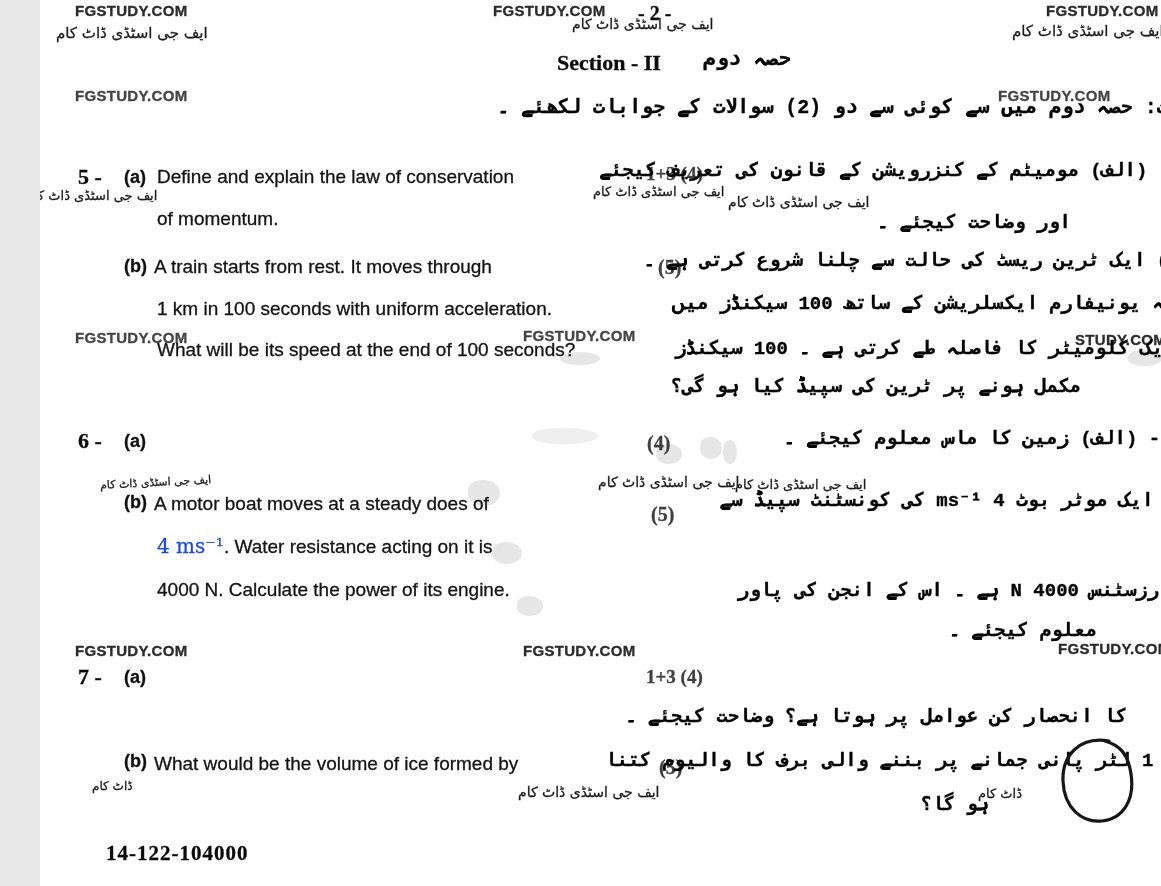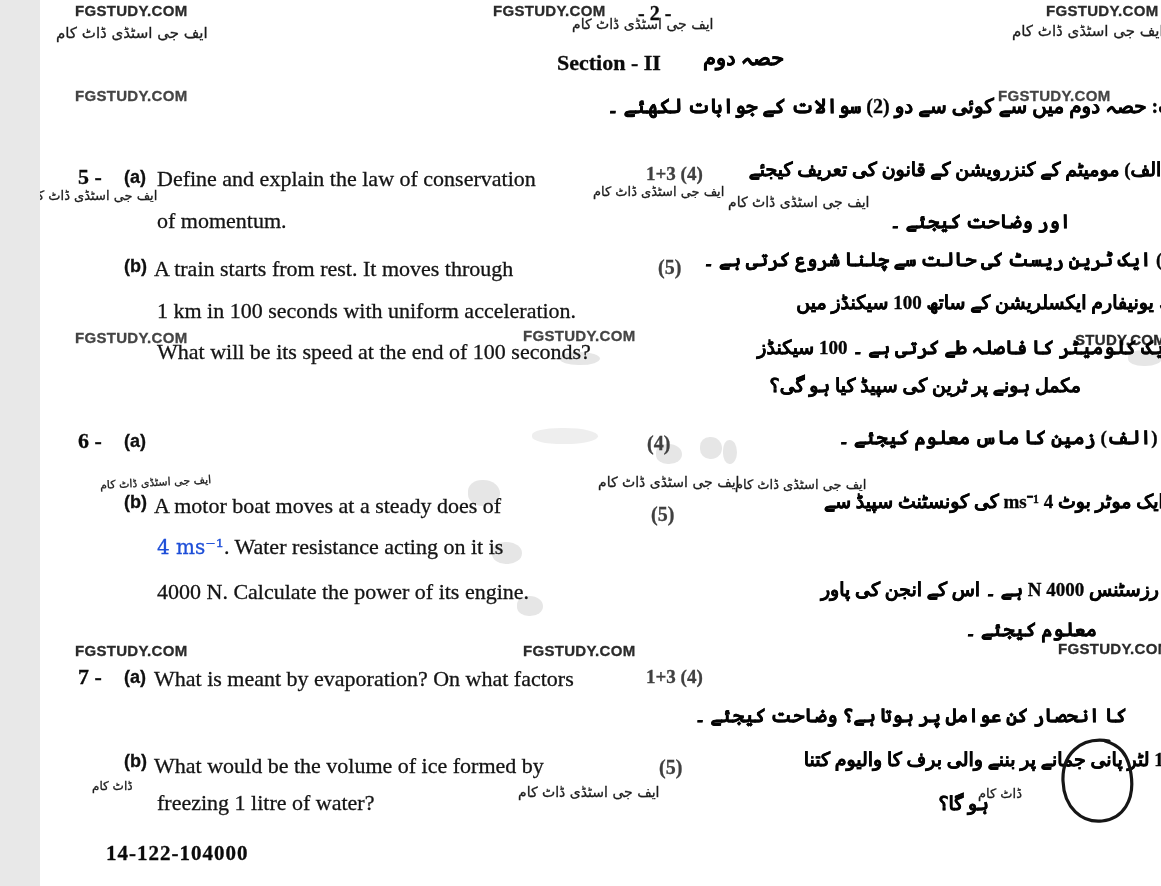--- a/index.html
+++ b/index.html
@@ -8,26 +8,26 @@
     width:1161px;height:886px;
     background:#ffffff;
     overflow:hidden;
     margin-left:40px;
     -webkit-text-stroke:0.3px;
   }
   .abs{position:absolute;white-space:nowrap;}
   .wm-en{font-family:"Liberation Sans",sans-serif;font-weight:bold;font-size:15px;color:#2b2b2b;letter-spacing:.3px;}
   .wm-en.faded{opacity:.88;}
   .wm-ur{font-family:"DejaVu Sans",sans-serif;font-size:13px;color:#1c1c1c;direction:rtl;}
-  .en{font-family:Liberation Serif, serif;font-size:22px;color:#141414;}
+  .en{font-family:Liberation Sans, sans-serif;font-size:19px;color:#141414;}
   .en-label{font-family:"Liberation Sans",sans-serif;font-weight:bold;font-size:18px;color:#101010;}
   .qnum{font-family:"Liberation Serif",serif;font-weight:bold;font-size:22px;color:#0b0b0b;}
   .marks{font-family:"Liberation Serif",serif;font-weight:bold;font-size:19px;color:#404040;}
   .marks.big{font-size:20px;}
-  .ur{font-family:Liberation Serif, serif;font-weight:bold;font-size:19px;color:#050505;direction:rtl;}
+  .ur{font-family:Liberation Mono, monospace;font-weight:bold;font-size:19px;color:#050505;direction:rtl;}
   .serif-math{font-family:"DejaVu Serif",serif;font-size:20px;color:#1d4ed8;}
   .note-en{font-family:"Liberation Serif",serif;font-weight:bold;font-size:20px;color:#0b0b0b;}
   .section-en{font-family:"Liberation Serif",serif;font-weight:bold;font-size:22px;color:#0b0b0b;}
   .pageno{font-family:"Liberation Serif",serif;font-weight:bold;font-size:20px;color:#0b0b0b;}
   .code{font-family:"Liberation Serif",serif;font-weight:bold;font-size:21px;letter-spacing:1px;color:#0b0b0b;}
   .blob{position:absolute;background:#c7c7c7;opacity:.45;border-radius:46% 54% 52% 48%;}
 </style>
 </head>
 <body>
 
@@ -105,28 +105,26 @@
   <div class="abs ur" style="right:18px;top:426px;">9 - (الف)  زمین کا ماس معلوم کیجئے ۔</div>
   <div class="abs ur" style="right:2px;top:488px;">(ب)   ایک موٹر بوٹ 4 ms⁻¹ کی کونسٹنٹ سپیڈ سے</div>
   <div class="abs ur" style="right:42px;top:578px;">رزسٹنس 4000 N ہے ۔ اس کے انجن کی پاور</div>
   <div class="abs ur" style="right:104px;top:618px;">معلوم کیجئے ۔</div>
   <div class="abs wm-en" style="left:1018px;top:640px;">FGSTUDY.COM</div>
 
   <div class="abs wm-en" style="left:35px;top:642px;">FGSTUDY.COM</div>
   <div class="abs wm-en" style="left:483px;top:642px;">FGSTUDY.COM</div>
   <div class="abs qnum" style="left:38px;top:664px;">7 -</div>
   <div class="abs en-label" style="left:84px;top:667px;">(a)</div>
-  <div class="abs en" style="left:114px;top:666px;">What is meant by evaporation? On what factors</div>
   <div class="abs marks" style="left:606px;top:666px;">1+3 (4)</div>
 
   <div class="abs en-label" style="left:84px;top:751px;">(b)</div>
   <div class="abs en" style="left:114px;top:753px;">What would be the volume of ice formed by</div>
   <div class="abs marks big" style="left:619px;top:756px;">(5)</div>
   <div class="abs wm-ur" style="left:52px;top:779px;font-size:12px;">ڈاٹ کام</div>
-  <div class="abs en" style="left:117px;top:790px;">freezing 1 litre of water?</div>
   <div class="abs wm-ur" style="left:478px;top:784px;font-size:14px;">ایف جی اسٹڈی ڈاٹ کام</div>
 
   <div class="abs ur" style="right:74px;top:704px;">کا انحصار کن عوامل پر ہوتا ہے؟ وضاحت کیجئے ۔</div>
   <div class="abs ur" style="right:2px;top:748px;">(ب)  1 لٹر  پانی جمانے پر بننے والی برف کا والیوم کتنا</div>
   <div class="abs ur" style="right:212px;top:792px;">ہو گا؟</div>
   <div class="abs wm-ur" style="left:938px;top:786px;">ڈاٹ کام</div>
 
   <svg class="abs" style="left:1015px;top:736px;" width="84" height="88" viewBox="0 0 84 88">
     <path d="M54 5 C24 0 7 20 8 45 C9 72 27 87 47 85 C68 83 80 64 76 38 C73 17 64 9 50 5" fill="none" stroke="#161616" stroke-width="3.2" stroke-linecap="round"></path>
   </svg>

